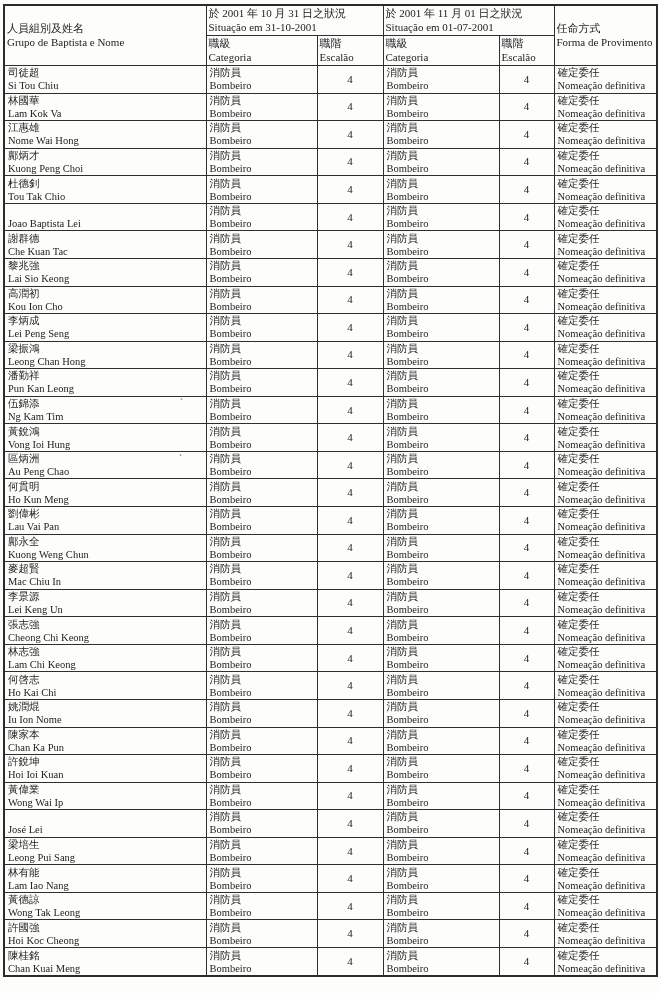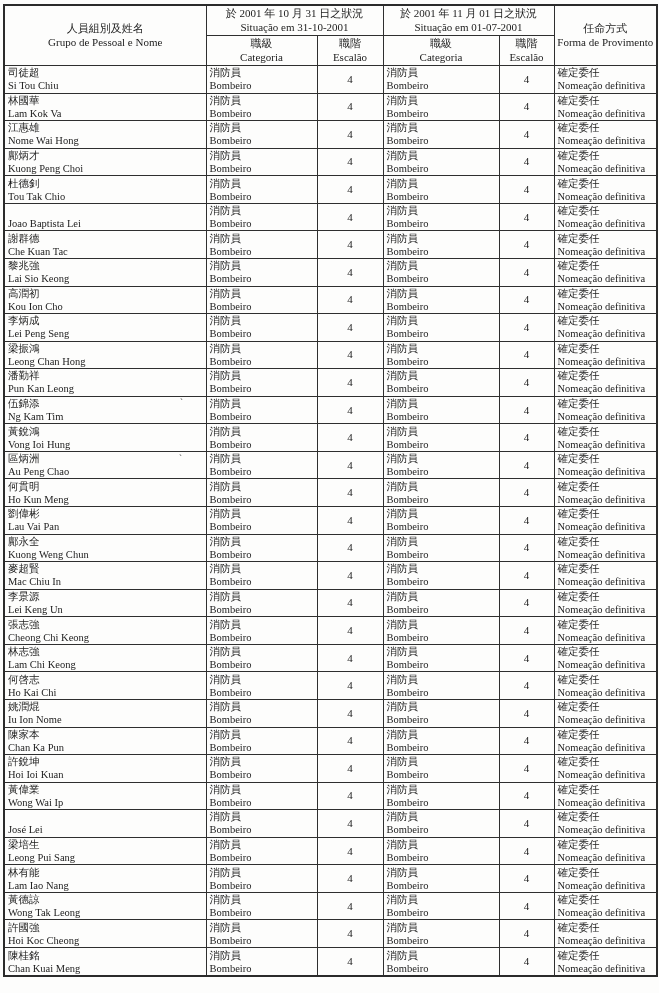--- a/index.html
+++ b/index.html
@@ -24,21 +24,21 @@
     border:2px solid #2b2b2b;
   }
   th, td {
     border:1px solid #2f2f2f;
     padding:0 3px;
     overflow:hidden;
     vertical-align:middle;
   }
   thead th {
     font-weight:normal;
-    text-align:center;
+    text-align:left;
     font-size:11px;
     line-height:13.5px;
     padding:1px 2px;
   }
   thead tr.group-row { height:29px; }
   thead tr.sub-row   { height:24px;font-family:Liberation Serif, serif; }
   tbody td {
     font-size:10.5px;
     line-height:13px;
   }
@@ -62,21 +62,21 @@
       <col style="width:111px">
       <col style="width:66px">
       <col style="width:116px">
       <col style="width:55px">
       <col style="width:103px">
     </colgroup>
     <thead>
       <tr class="group-row">
         <th rowspan="2">
           <div class="ln">人員組別及姓名</div>
-          <div class="ln">Grupo de Pessoal e Nome</div>
+          <div class="ln">Grupo de Baptista e Nome</div>
         </th>
         <th colspan="2">
           <div class="ln">於 2001 年 10 月 31 日之狀況</div>
           <div class="ln">Situação em 31-10-2001</div>
         </th>
         <th colspan="2">
           <div class="ln">於 2001 年 11 月 01 日之狀況</div>
           <div class="ln">Situação em 01-07-2001</div>
         </th>
         <th rowspan="2">

